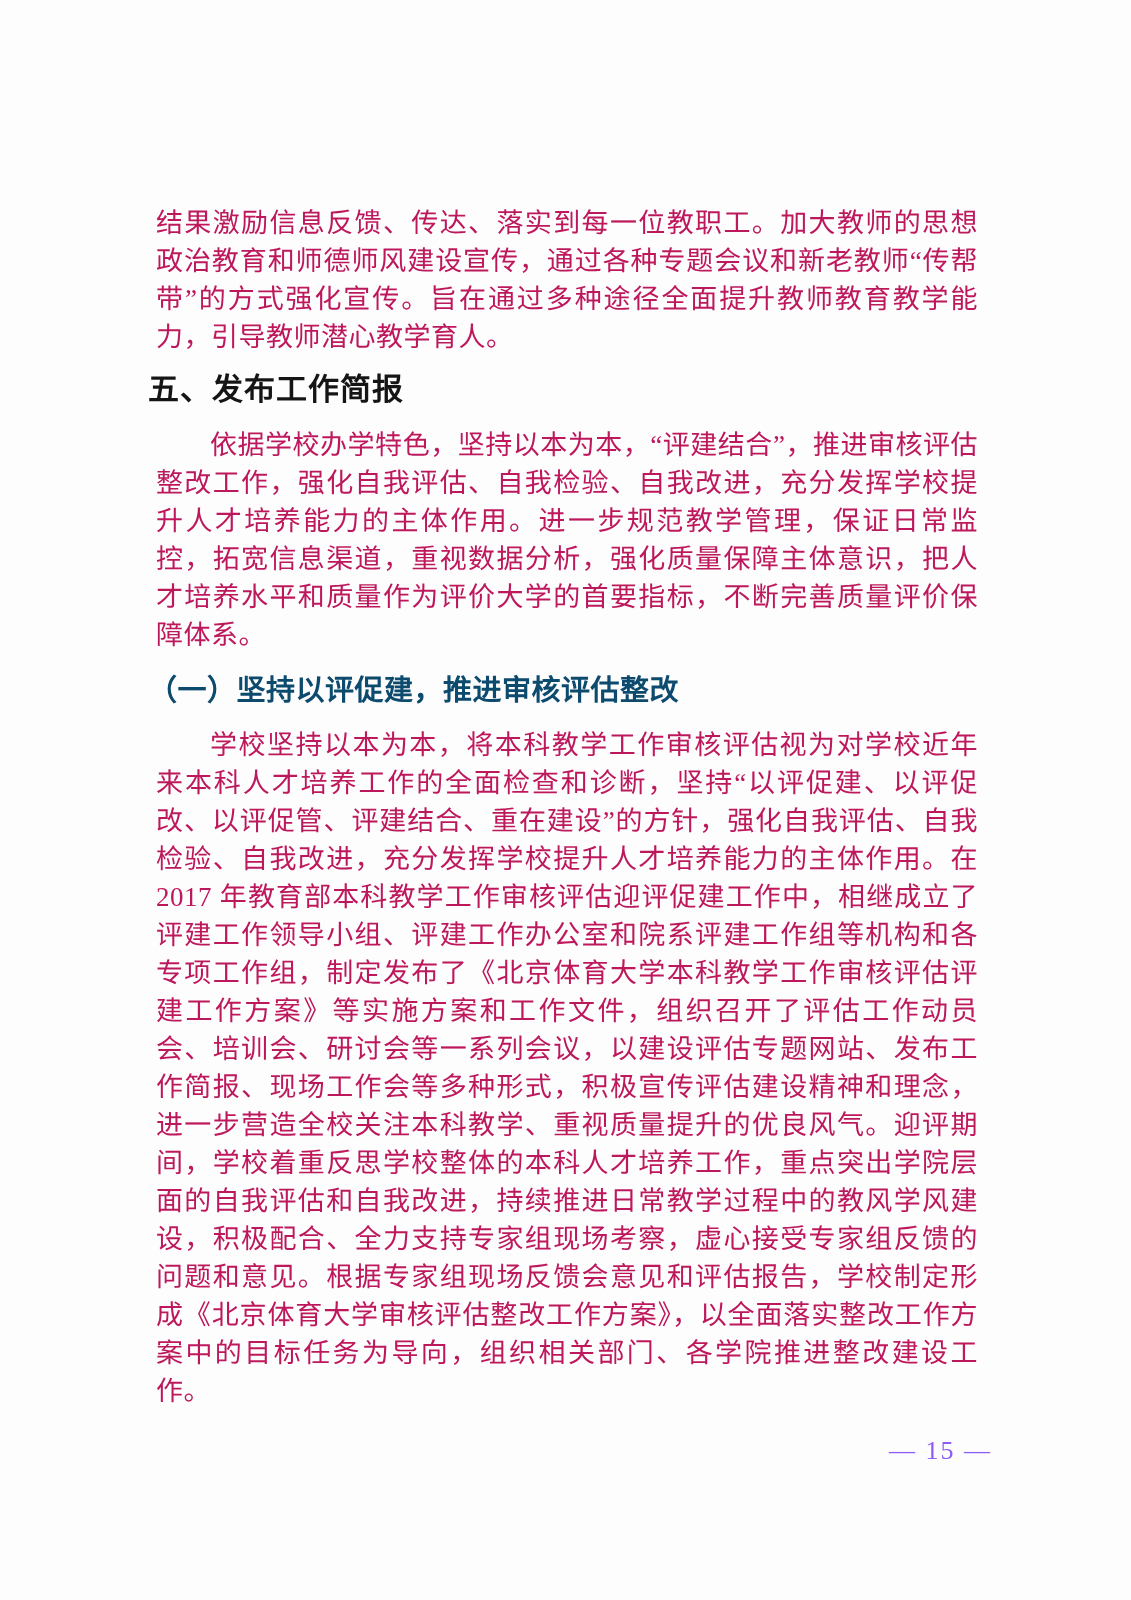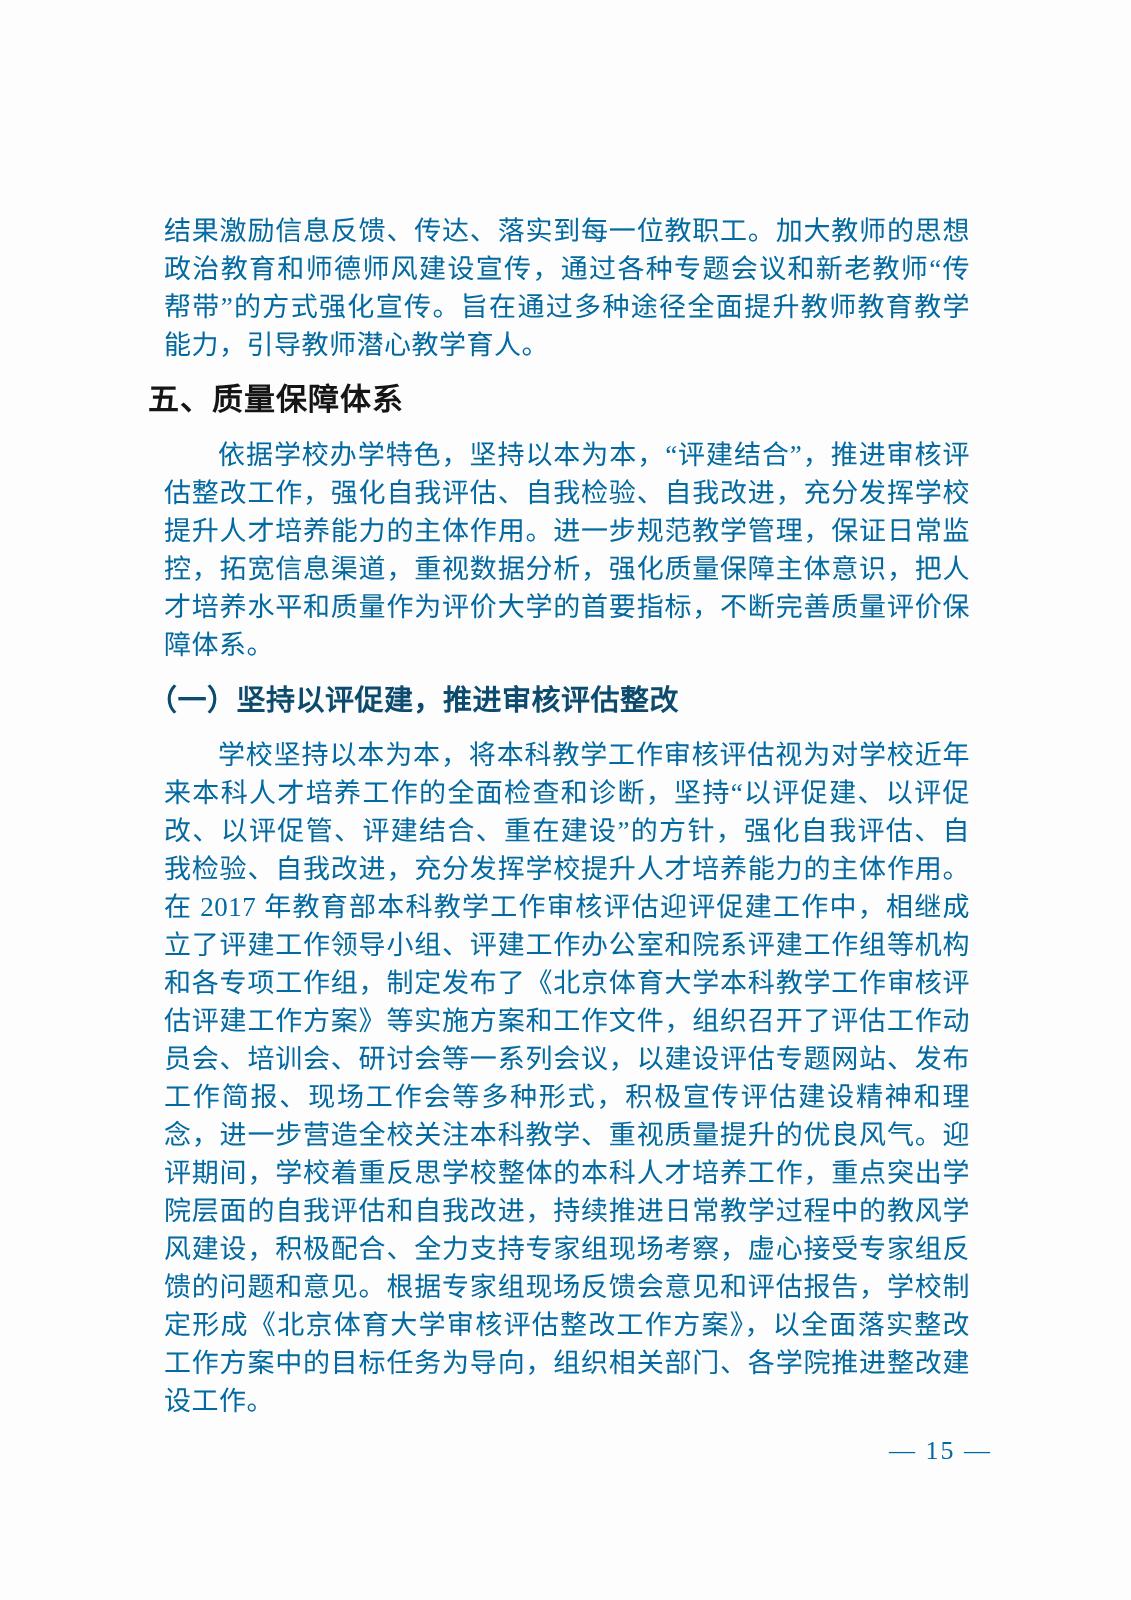--- a/index.html
+++ b/index.html
@@ -19,25 +19,25 @@
   .content {
     position: absolute;
     top: 196px;
     left: 148px;
     width: 838px;
   }
   .para {
     font-family: "Liberation Serif", "DejaVu Serif", serif;
     font-size: 27px;
     line-height: 38px;
-    color: #0369a1;
+    color: #be185d;
     text-align: justify;
     text-justify: inter-ideograph;
     letter-spacing: 0.5px;
-    margin: 16px;
+    margin: 8px;
     text-indent: 2em;
   }
   .para.no-indent {
     text-indent: 0;
   }
   .heading-1 {
     font-family: "Liberation Sans", "DejaVu Sans", sans-serif;
     font-weight: 700;
     font-size: 31px;
     line-height: 40px;
@@ -53,34 +53,34 @@
     color: #0c4a6e;
     letter-spacing: 0.5px;
     margin: 16px 0 16px 0;
   }
   .page-number {
     position: absolute;
     top: 1436px;
     right: 139px;
     font-family: "Liberation Serif", "DejaVu Serif", serif;
     font-size: 26px;
-    color: #0369a1;
+    color: #8b5cf6;
     letter-spacing: 2px;
   }
 </style>
 </head>
 <body>
 
 <div class="page">
   <div class="content">
 
     <p class="para no-indent">结果激励信息反馈、传达、落实到每一位教职工。加大教师的思想政治教育和师德师风建设宣传，通过各种专题会议和新老教师“传帮带”的方式强化宣传。旨在通过多种途径全面提升教师教育教学能力，引导教师潜心教学育人。</p>
 
 
-    <h1 class="heading-1">五、质量保障体系</h1>
+    <h1 class="heading-1">五、发布工作简报</h1>
 
     <p class="para">依据学校办学特色，坚持以本为本，“评建结合”，推进审核评估整改工作，强化自我评估、自我检验、自我改进，充分发挥学校提升人才培养能力的主体作用。进一步规范教学管理，保证日常监控，拓宽信息渠道，重视数据分析，强化质量保障主体意识，把人才培养水平和质量作为评价大学的首要指标，不断完善质量评价保障体系。</p>
 
     <h2 class="heading-2">（一）坚持以评促建，推进审核评估整改</h2>
 
     <p class="para">学校坚持以本为本，将本科教学工作审核评估视为对学校近年来本科人才培养工作的全面检查和诊断，坚持“以评促建、以评促改、以评促管、评建结合、重在建设”的方针，强化自我评估、自我检验、自我改进，充分发挥学校提升人才培养能力的主体作用。在 2017 年教育部本科教学工作审核评估迎评促建工作中，相继成立了评建工作领导小组、评建工作办公室和院系评建工作组等机构和各专项工作组，制定发布了《北京体育大学本科教学工作审核评估评建工作方案》等实施方案和工作文件，组织召开了评估工作动员会、培训会、研讨会等一系列会议，以建设评估专题网站、发布工作简报、现场工作会等多种形式，积极宣传评估建设精神和理念，进一步营造全校关注本科教学、重视质量提升的优良风气。迎评期间，学校着重反思学校整体的本科人才培养工作，重点突出学院层面的自我评估和自我改进，持续推进日常教学过程中的教风学风建设，积极配合、全力支持专家组现场考察，虚心接受专家组反馈的问题和意见。根据专家组现场反馈会意见和评估报告，学校制定形成《北京体育大学审核评估整改工作方案》，以全面落实整改工作方案中的目标任务为导向，组织相关部门、各学院推进整改建设工作。</p>
 
   </div>
 
   <div class="page-number">— 15 —</div>

